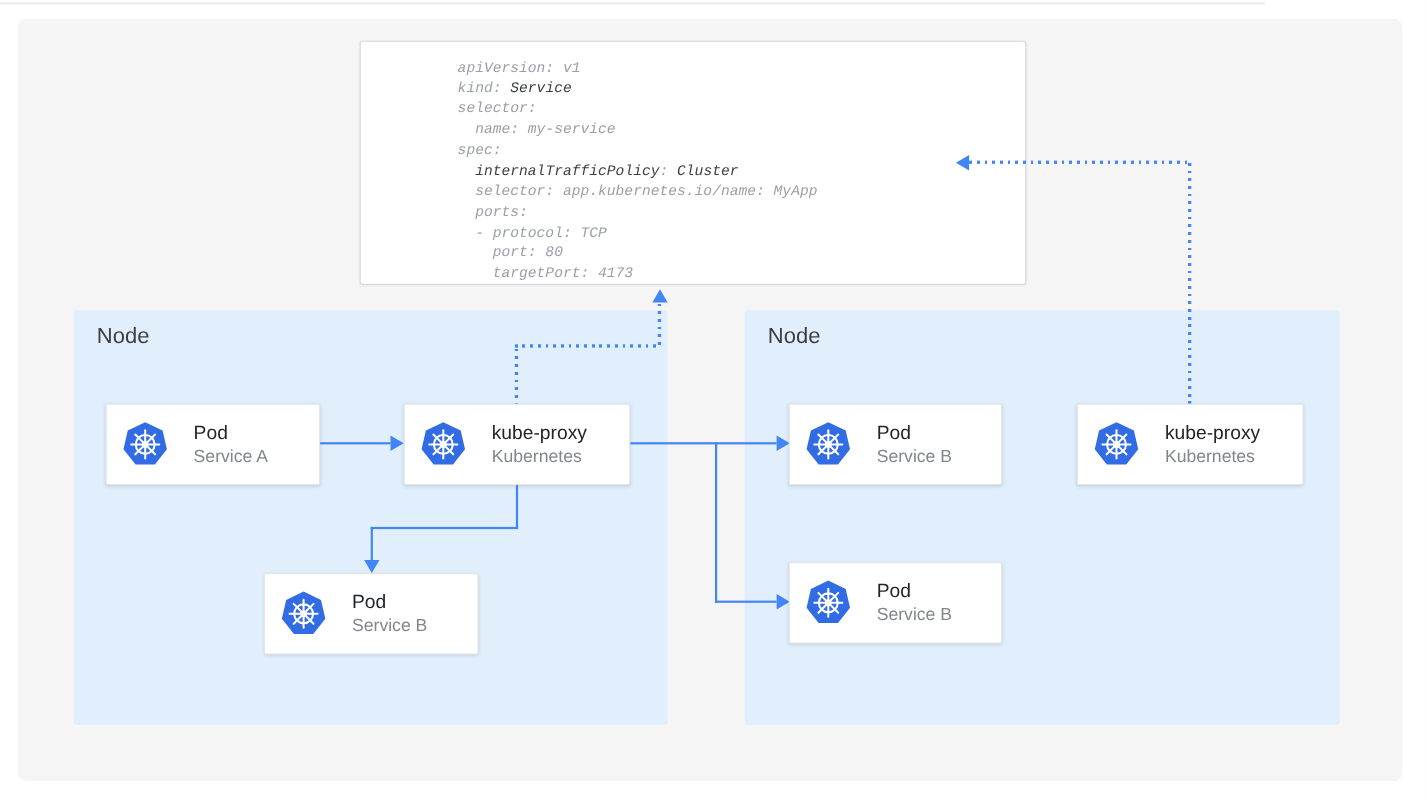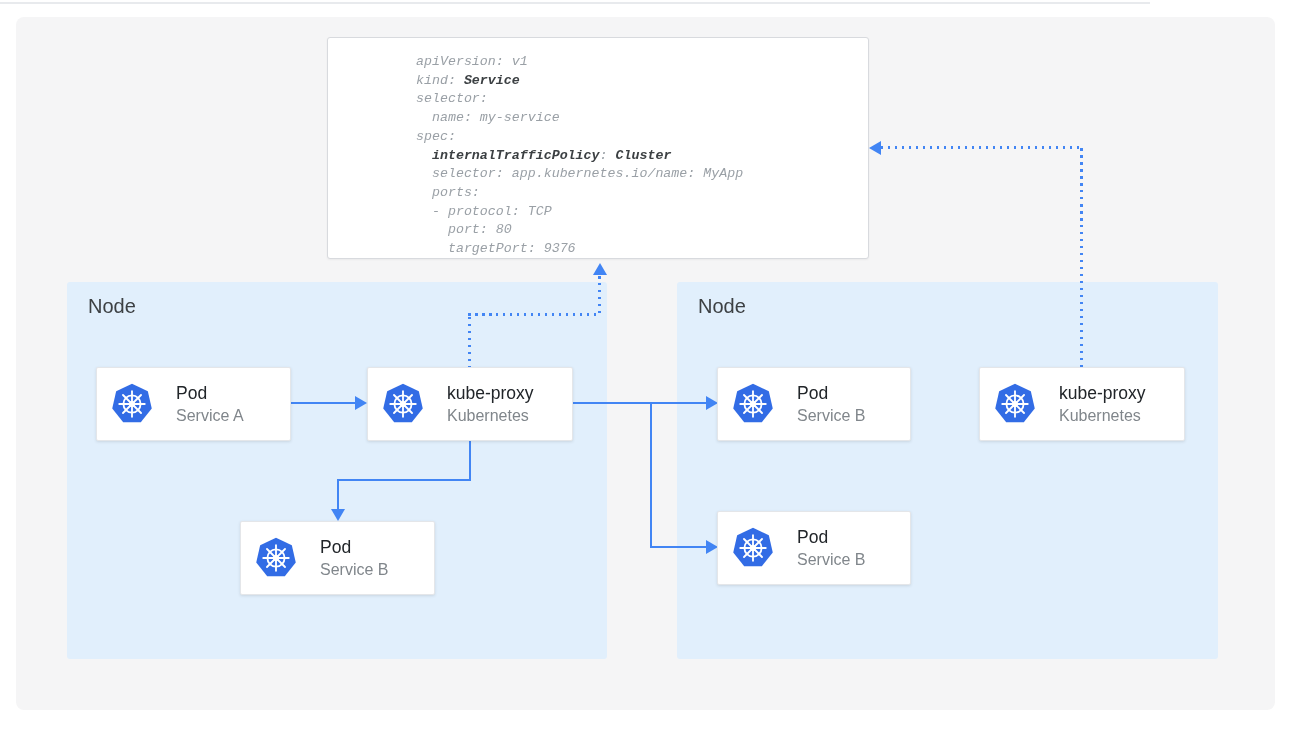--- a/index.html
+++ b/index.html
@@ -14,26 +14,26 @@
     --node-label:#3c4043;
     --card-border:#e4e6e9;
   }
   html,body{margin:0;padding:0;background:#ffffff;}
   body{width:1296px;height:729px;overflow:hidden;font-family:"Liberation Sans",sans-serif;}
   .page{position:relative;width:1296px;height:729px;background:#ffffff;}
   .hairline{position:absolute;left:0;top:2px;width:1150px;height:2px;background:#e8eaed;}
   .canvas{position:absolute;left:16px;top:17px;width:1259px;height:693px;background:var(--canvas-bg);border-radius:8px;}
 
   
-  .yaml-box{position:absolute;left:327px;top:37px;width:542px;height:222px;box-sizing:border-box;
+  .yaml-box{position:absolute;left:327px;top:37px;width:606px;height:222px;box-sizing:border-box;
     background:#ffffff;border:1px solid #d8dade;border-radius:3px;
     padding:15px 0 0 88px;box-shadow:0 1px 2px rgba(0,0,0,0.05);}
   .yline{white-space:pre;font-family:"Liberation Mono","DejaVu Sans Mono",monospace;
     font-style:italic;font-size:13.3px;line-height:18.7px;color:var(--yaml-text);}
-  .yline .ybold{font-weight:bold;color:var(--yaml-bold);}
+  .yline .ybold{font-weight:normal;color:var(--yaml-bold);}
 
   
   .node{position:absolute;background:var(--node-bg);border-radius:3px;width:540px;height:377px;top:282px;}
   .node-label{position:absolute;font-size:20px;color:var(--node-label);}
 
   
   .card{position:absolute;height:74px;box-sizing:border-box;background:#ffffff;
     border:1px solid var(--card-border);border-radius:2px;
     box-shadow:0 1px 3px rgba(60,64,67,0.14);display:flex;align-items:center;}
   .card .logo{width:44px;height:44px;margin-left:13px;flex:0 0 auto;}
@@ -86,21 +86,21 @@
         <div class="yline"><span>apiVersion: v1</span></div>
         <div class="yline"><span>kind: </span><span class="ybold">Service</span></div>
         <div class="yline"><span>selector:</span></div>
         <div class="yline"><span>  name: my-service</span></div>
         <div class="yline"><span>spec:</span></div>
         <div class="yline"><span>  </span><span class="ybold">internalTrafficPolicy</span><span>: </span><span class="ybold">Cluster</span></div>
         <div class="yline"><span>  selector: app.kubernetes.io/name: MyApp</span></div>
         <div class="yline"><span>  ports:</span></div>
         <div class="yline"><span>  - protocol: TCP</span></div>
         <div class="yline"><span>    port: 80</span></div>
-        <div class="yline"><span>    targetPort: 9376</span></div>
+        <div class="yline"><span>    targetPort: 4173</span></div>
       </div>
   </div>
 
   <div class="node" style="left:67px;"></div>
   <div class="node-label" style="left:88px;top:295px;">Node</div>
 
   <div class="node" style="left:677px;width:541px;"></div>
   <div class="node-label" style="left:698px;top:295px;">Node</div>
 
   <div>

